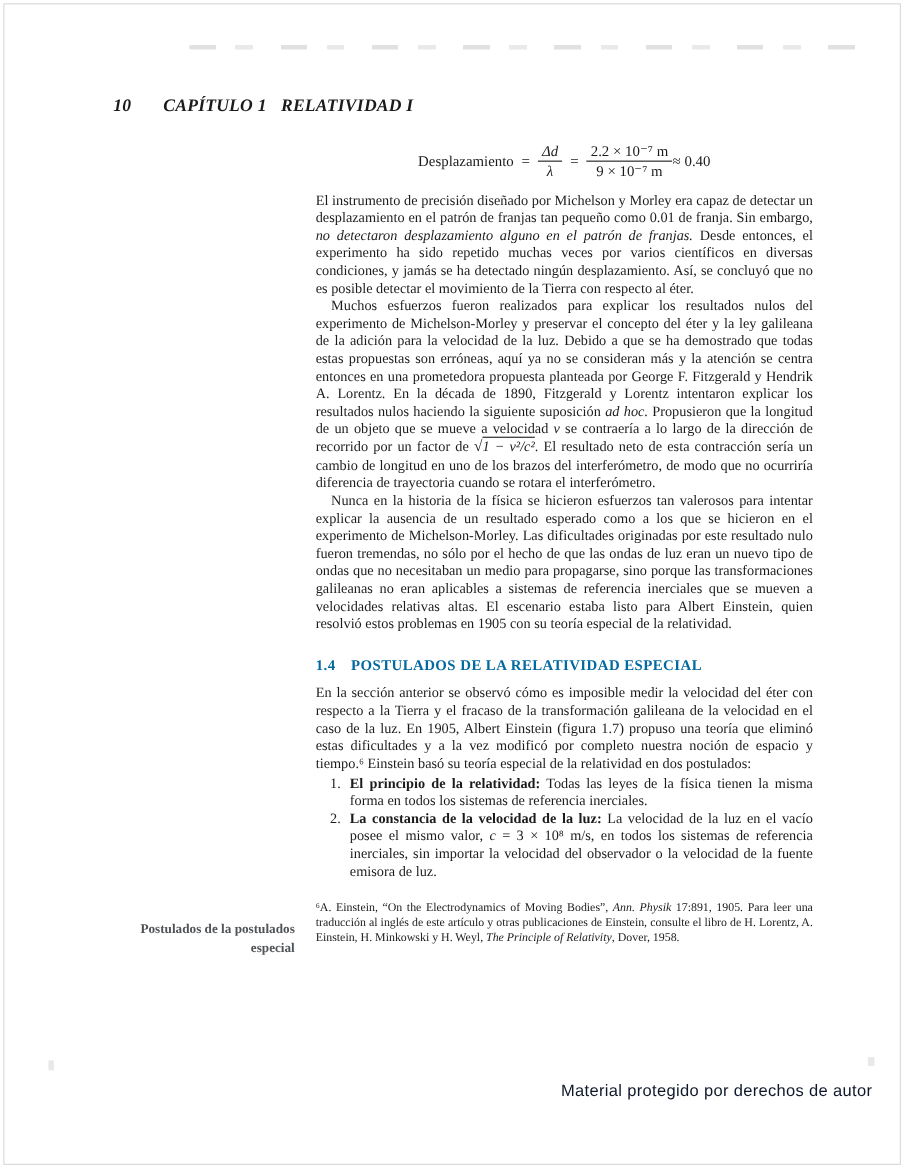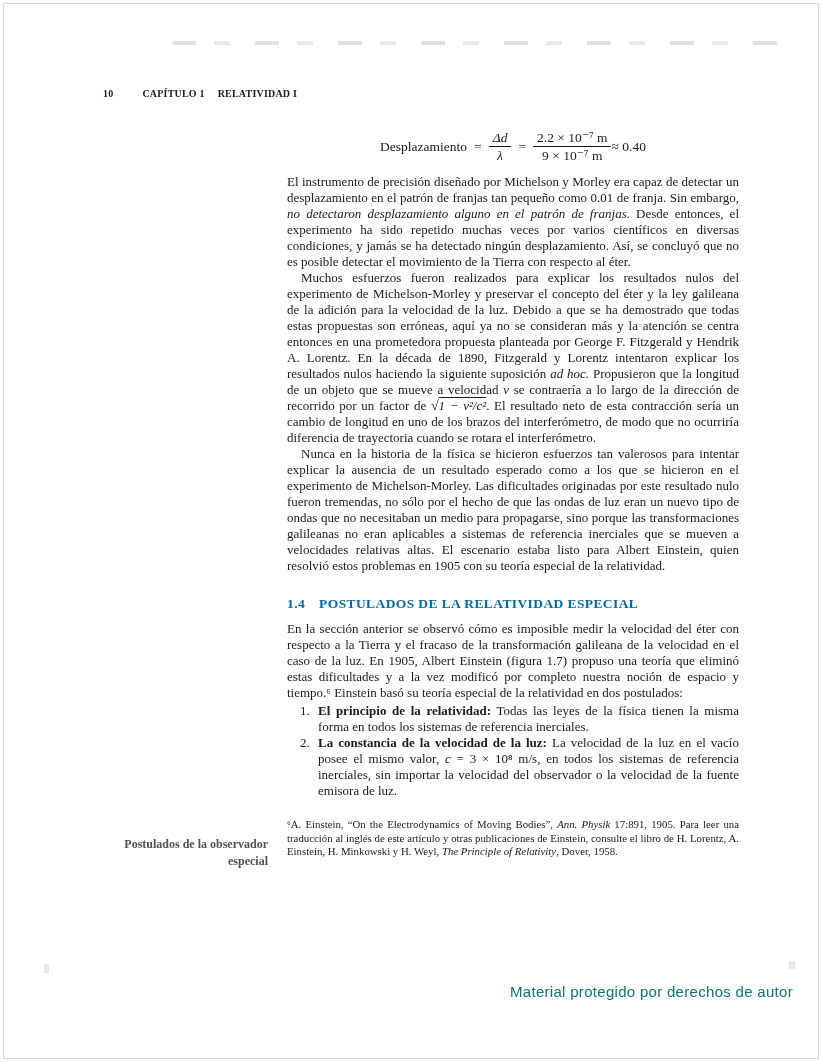--- a/index.html
+++ b/index.html
@@ -20,22 +20,22 @@
       rgba(150,156,162,0.22) 42px, rgba(150,156,162,0.22) 58px,
       rgba(150,156,162,0.0) 58px, rgba(150,156,162,0.0) 83px);
     filter:blur(0.7px); border-radius:2px;
   }
   .speck { position:absolute; background:rgba(160,166,172,0.25); filter:blur(0.5px); }
   .speck.s1 { left:44px; top:964px; width:5px; height:9px; }
   .speck.s2 { left:789px; top:961px; width:6px; height:8px; }
 
   .running-head {
     position:absolute; left:103px; top:88px;
-    font-size:10px; font-weight:bold; letter-spacing:0.2px;
-    display:flex; align-items:baseline;
+    font-size:16px; font-weight:bold; letter-spacing:0.2px;
+    display:flex; align-items:baseline;font-style:italic;
   }
   .running-head .chap { margin-left:29px; }
   .running-head .title { margin-left:13px; }
 
   .margin-note {
     position:absolute; left:48px; top:836px; width:220px;
     text-align:right; font-weight:bold; font-size:12px; line-height:17px;
     color:#4f5256;
   }
 
@@ -70,39 +70,39 @@
   .postulate .pnum { position:absolute; left:13px; }
   .postulate .lead { font-weight:bold; }
 
   .footnote {
     margin-top:19px; font-size:10.8px; line-height:13.5px; text-align:justify;
   }
 
   .watermark {
     position:absolute; right:29px; top:983px;
     font-family:"Liberation Sans","DejaVu Sans",sans-serif;
-    font-size:15px; color:#0f766e; letter-spacing:0.3px;
+    font-size:15px; color:#0f172a; letter-spacing:0.3px;
   }
 </style>
 </head>
 <body>
 
 <div class="page-border"></div>
 <div class="scan-artifacts"></div>
 <div class="speck s1"></div>
 <div class="speck s2"></div>
 
 <div class="running-head">
   <span class="pnum">10</span>
   <span class="chap">CAPÍTULO 1</span>
   <span class="title">RELATIVIDAD I</span>
 </div>
 
 <div class="margin-note">
-  <div>Postulados de la observador</div>
+  <div>Postulados de la postulados</div>
   <div>especial</div>
 </div>
 
 <div class="body-col">
 
 
   <div class="equation">
     <span>Desplazamiento</span>
     <span class="eqsign">=</span>
     <span class="frac">

